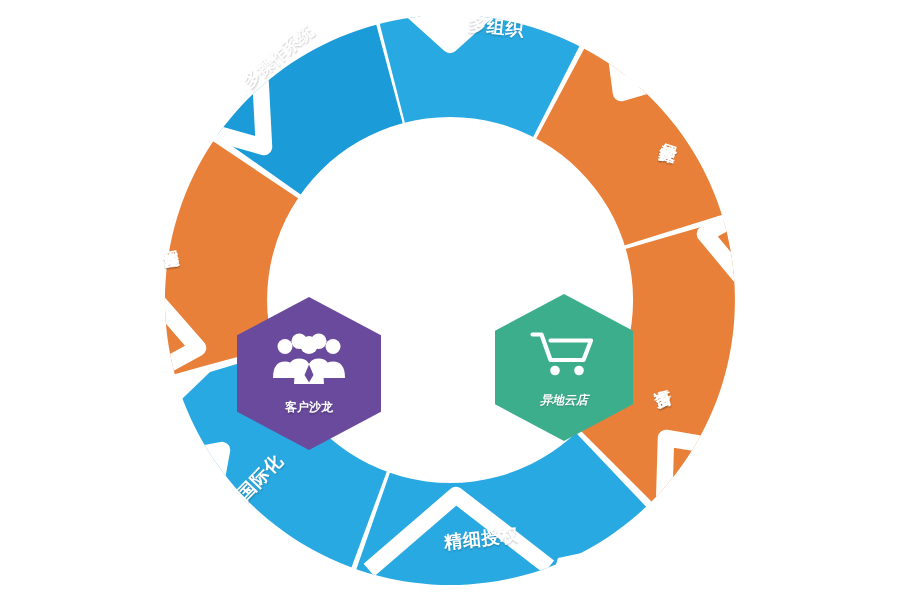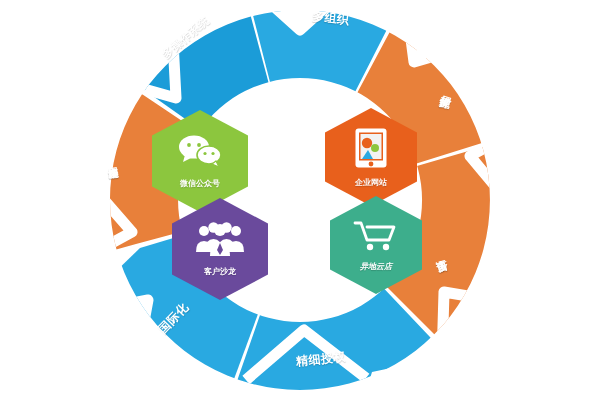--- a/index.html
+++ b/index.html
@@ -70,57 +70,24 @@
   <div class="ringlabel vert" style="left:429px;top:252px;font-size:11px;transform:rotate(-16deg);">多语言</div>
 
   <div class="ringlabel" style="left:296px;top:351px;font-size:12px;transform:rotate(-6deg);">精细授权</div>
 
   <div class="ringlabel" style="left:155px;top:310px;font-size:12px;transform:rotate(-46deg);">国际化</div>
 
   <div class="ringlabel vert" style="left:104px;top:160px;font-size:10px;transform:rotate(-8deg);">多终端应用</div>
 
   <div class="ringlabel" style="left:157px;top:30px;font-size:11px;transform:rotate(-40deg);">多操作系统</div>
 
-  <div class="hexwrap" style="left:152px;top:110px;width:96px;height:102px;">
-    <div class="hex" style="background:#8cc63e;">
-      <span class="glyph">
-        <svg width="46" height="34" viewBox="0 0 46 34">
-          <ellipse cx="17" cy="13" rx="15" ry="11.5" fill="#fff"></ellipse>
-          <path d="M8,21 L6,28 L14,24 Z" fill="#fff"></path>
-          <circle cx="12" cy="11" r="1.9" fill="#8cc63e"></circle>
-          <circle cx="22" cy="11" r="1.9" fill="#8cc63e"></circle>
-          <ellipse cx="32" cy="21" rx="12" ry="9" fill="#fff" stroke="#8cc63e" stroke-width="1.6"></ellipse>
-          <path d="M39,27 L42,33 L35,30 Z" fill="#fff" stroke="#8cc63e" stroke-width="1.2"></path>
-          <circle cx="28" cy="19.5" r="1.6" fill="#8cc63e"></circle>
-          <circle cx="36" cy="19.5" r="1.6" fill="#8cc63e"></circle>
-        </svg>
-      </span>
-      <span class="hexlabel" style="font-size:8px;margin-top:10px;">微信公众号</span>
-    </div>
-  </div>
-
-  <div class="hexwrap" style="left:325px;top:108px;width:92px;height:98px;">
-    <div class="hex" style="background:#e8601c;">
-      <span class="glyph">
-        <svg width="34" height="42" viewBox="0 0 34 42">
-          <rect x="1.5" y="1.5" width="31" height="39" rx="3" fill="#fff"></rect>
-          <rect x="5" y="5.5" width="24" height="28" fill="#e8601c"></rect>
-          <rect x="6.5" y="7" width="21" height="25" fill="#f2f2f2"></rect>
-          <circle cx="13" cy="16" r="5.2" fill="#e8601c"></circle>
-          <circle cx="21" cy="21" r="4" fill="#8cc63e"></circle>
-          <path d="M8,32 L14,23 L19,32 Z" fill="#29a9e1"></path>
-          <circle cx="17" cy="37" r="2.4" fill="#e8601c"></circle>
-        </svg>
-      </span>
-      <span class="hexlabel" style="font-size:8px;margin-top:8px;">企业网站</span>
-    </div>
-  </div>
 
 
-  <div class="hexwrap" style="left:172px;top:198px;width:96px;height:102px;">
+
+  <div class="hexwrap" style="left:158px;top:198px;width:96px;height:102px;">
     <div class="hex" style="background:#6a4a9c;">
       <span class="glyph">
         <svg width="50" height="36" viewBox="0 0 50 36">
           <g fill="#fff">
             <circle cx="9" cy="10" r="5"></circle>
             <path d="M1,31 q0-11 8-11 q8,0 8,11 Z"></path>
             <circle cx="41" cy="10" r="5"></circle>
             <path d="M33,31 q0-11 8-11 q8,0 8,11 Z"></path>
             <circle cx="18.5" cy="6.5" r="5.2"></circle>
             <path d="M10.5,29 q0-11 8-11 q8,0 8,11 Z"></path>

